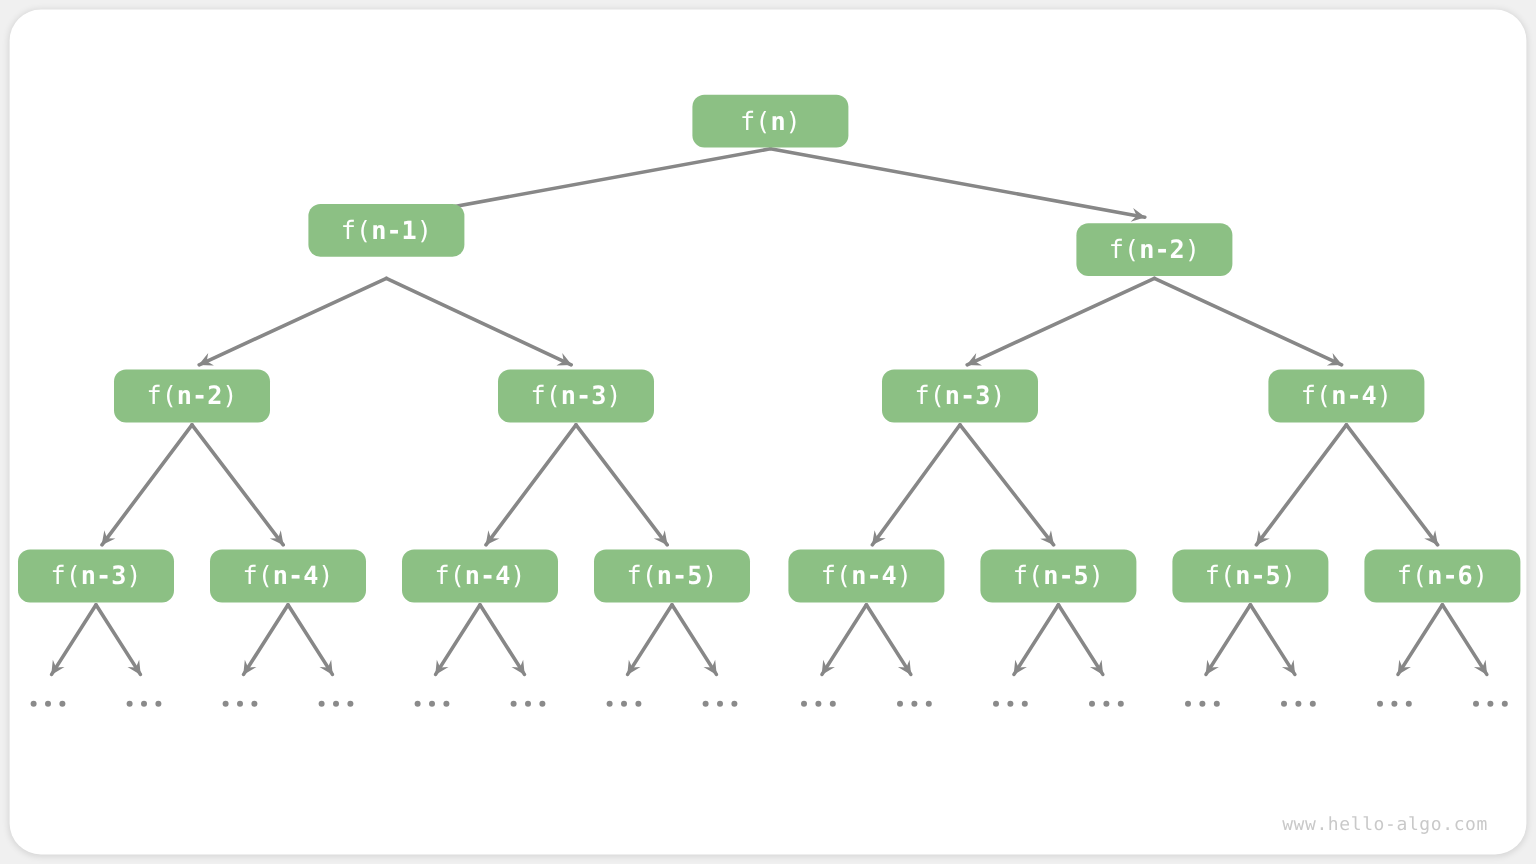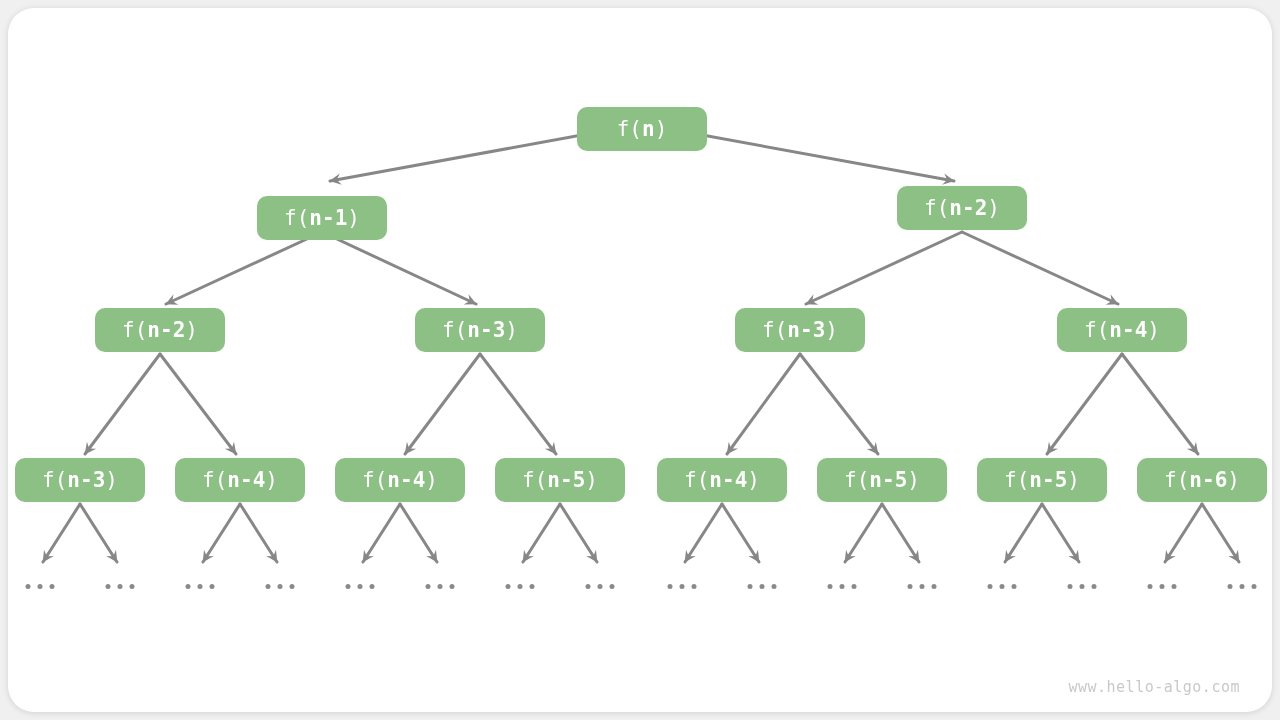--- a/index.html
+++ b/index.html
@@ -114,25 +114,25 @@
     <line x1="722" y1="504" x2="685" y2="562" marker-end="url(#arr)"></line>
     <line x1="722" y1="504" x2="759" y2="562" marker-end="url(#arr)"></line>
     <line x1="882" y1="504" x2="845" y2="562" marker-end="url(#arr)"></line>
     <line x1="882" y1="504" x2="919" y2="562" marker-end="url(#arr)"></line>
     <line x1="1042" y1="504" x2="1005" y2="562" marker-end="url(#arr)"></line>
     <line x1="1042" y1="504" x2="1079" y2="562" marker-end="url(#arr)"></line>
     <line x1="1202" y1="504" x2="1165" y2="562" marker-end="url(#arr)"></line>
     <line x1="1202" y1="504" x2="1239" y2="562" marker-end="url(#arr)"></line>
   </svg>
 
-  <div class="node" style="left:577px; top:79px;margin-top:28px;">
+  <div class="node" style="left:577px; top:79px;">
     <span>f(</span><b>n</b><span>)</span>
   </div>
 
-  <div class="node" style="left:257px; top:196px;">
+  <div class="node" style="left:257px; top:170px;">
     <span>f(</span><b>n-1</b><span>)</span>
   </div>
   <div class="node" style="left:897px; top:186px;">
     <span>f(</span><b>n-2</b><span>)</span>
   </div>
 
   <div class="node" style="left:95px; top:308px;">
     <span>f(</span><b>n-2</b><span>)</span>
   </div>
   <div class="node" style="left:415px; top:308px;">
@@ -159,21 +159,21 @@
   </div>
   <div class="node" style="left:657px; top:458px;">
     <span>f(</span><b>n-4</b><span>)</span>
   </div>
   <div class="node" style="left:817px; top:458px;">
     <span>f(</span><b>n-5</b><span>)</span>
   </div>
   <div class="node" style="left:977px; top:458px;">
     <span>f(</span><b>n-5</b><span>)</span>
   </div>
-  <div class="node" style="left:1137px; top:458px;border-radius:11px;">
+  <div class="node" style="left:1137px; top:458px;">
     <span>f(</span><b>n-6</b><span>)</span>
   </div>
 
   <div class="dots" style="left:40px;   top:584px;" title="...">
       <i></i>
       <i></i>
       <i></i>
     </div>
   <div class="dots" style="left:120px;  top:584px;" title="...">
       <i></i>

